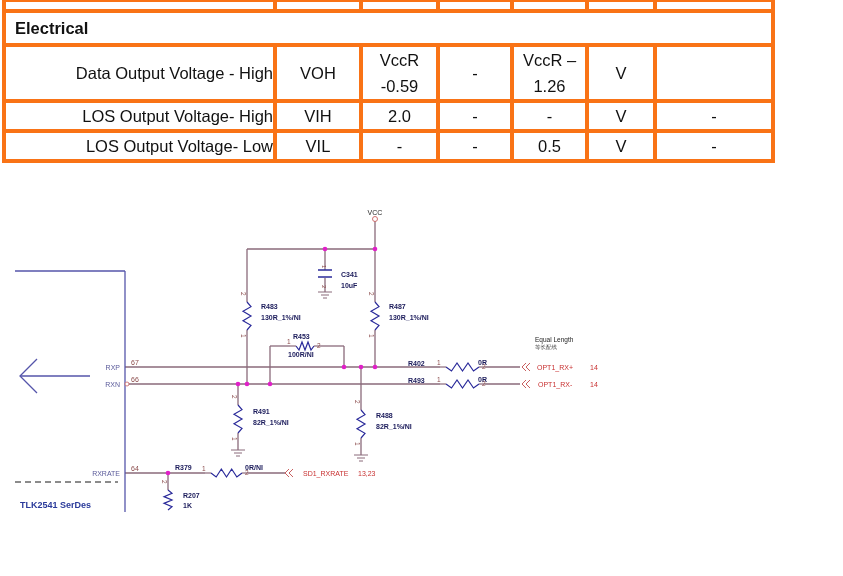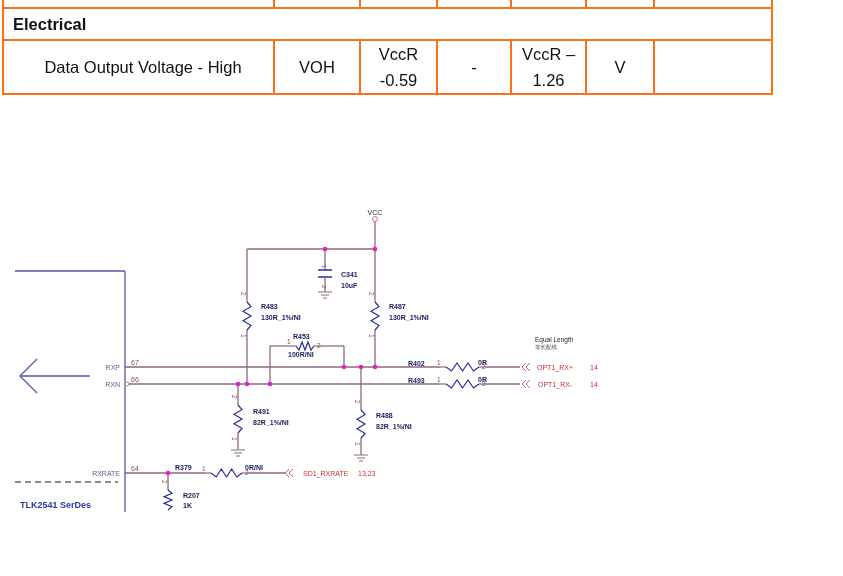--- a/index.html
+++ b/index.html
@@ -1,19 +1,19 @@
 <!DOCTYPE html>
 <html><head>
 <meta charset="utf-8">
 <style>
   html, body { margin:0; padding:0; background:#ffffff; }
   body { width:843px; height:576px; position:relative; overflow:hidden; font-family:"Liberation Sans", sans-serif; }
   #spec-table { position:absolute; left:2px; top:-2px; border-collapse:collapse; table-layout:fixed; color:#111; }
-  #spec-table td { border:2px solid #f97316; font-size:16.5px; padding:0; text-align:center; vertical-align:middle; line-height:26px; }
-  #spec-table td.param { text-align:center; padding-left:9px; }
+  #spec-table td { border:4px solid #f97316; font-size:16.5px; padding:0; text-align:center; vertical-align:middle; line-height:26px; }
+  #spec-table td.param { text-align:right; padding-left:9px; }
   #spec-table td.section { text-align:left; padding-left:9px; font-weight:bold; height:30px; }
   #spec-table tr.top td { height:7px; line-height:7px; }
   #spec-table tr.tall td { height:52px; }
   #spec-table tr.short td { height:26px; }
   #schematic { position:absolute; left:0; top:200px; }
   .sch-text { font-family:"Liberation Sans", sans-serif; }
 </style>
 </head>
 <body>
 
@@ -47,20 +47,38 @@
           <div>VccR</div>
           <div>-0.59</div>
         </td>
     <td>-</td>
     <td>
           <div>VccR –</div>
           <div>1.26</div>
         </td>
     <td>V</td>
     <td></td>
+  </tr>
+  <tr class="short">
+    <td class="param">LOS Output Voltage- High</td>
+    <td>VIH</td>
+    <td>2.0</td>
+    <td>-</td>
+    <td>-</td>
+    <td>V</td>
+    <td>-</td>
+  </tr>
+  <tr class="short">
+    <td class="param">LOS Output Voltage- Low</td>
+    <td>VIL</td>
+    <td>-</td>
+    <td>-</td>
+    <td>0.5</td>
+    <td>V</td>
+    <td>-</td>
   </tr>
 </tbody>
   </table>
 
 <svg id="schematic" width="843" height="320" viewBox="0 200 843 320">
   <g fill="none" stroke="#8a6a7a" stroke-width="1.3">
 
     <line x1="375" y1="220" x2="375" y2="249"></line>
     <line x1="247" y1="249" x2="375" y2="249"></line>
 

